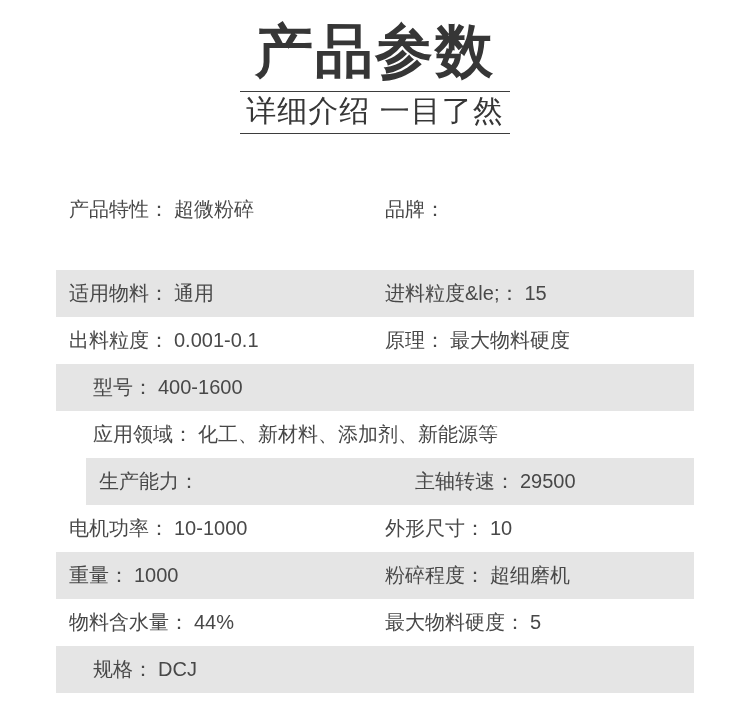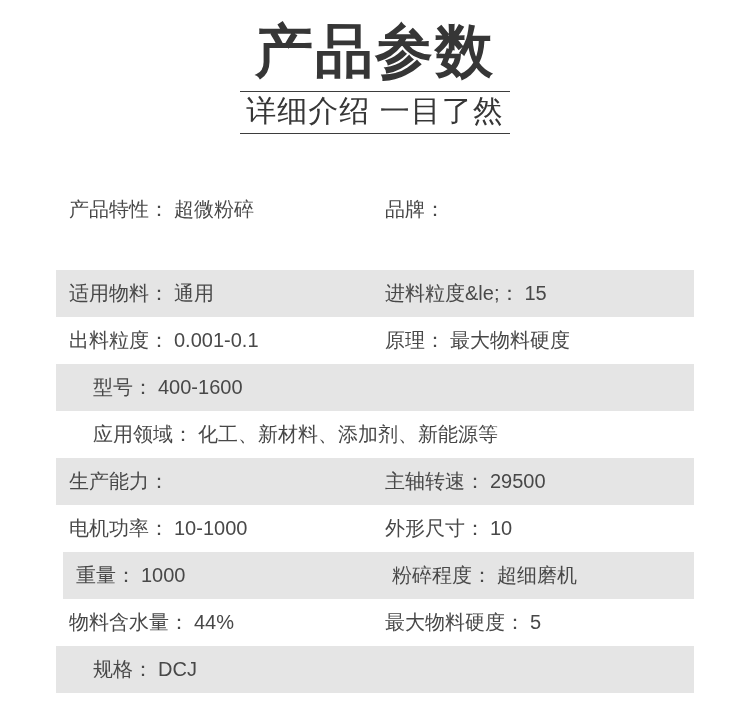--- a/index.html
+++ b/index.html
@@ -130,40 +130,40 @@
           <span class="spec-label">型号：</span>
           <span class="spec-value">400-1600</span>
         </div>
       </div>
       <div class="spec-row">
         <div class="spec-cell full">
           <span class="spec-label">应用领域：</span>
           <span class="spec-value">化工、新材料、添加剂、新能源等</span>
         </div>
       </div>
-      <div class="spec-row" style="background: rgb(229, 229, 229);">
+      <div class="spec-row" style="background: rgb(229, 229, 229); margin-left: 30px;">
         <div class="spec-cell first">
           <span class="spec-label">生产能力：</span>
         </div>
         <div class="spec-cell second">
           <span class="spec-label">主轴转速：</span>
           <span class="spec-value">29500</span>
         </div>
       </div>
       <div class="spec-row">
         <div class="spec-cell first">
           <span class="spec-label">电机功率：</span>
           <span class="spec-value">10-1000</span>
         </div>
         <div class="spec-cell second">
           <span class="spec-label">外形尺寸：</span>
           <span class="spec-value">10</span>
         </div>
       </div>
-      <div class="spec-row" style="background: rgb(229, 229, 229); margin-left: 7px;">
+      <div class="spec-row" style="background: rgb(229, 229, 229);">
         <div class="spec-cell first">
           <span class="spec-label">重量：</span>
           <span class="spec-value">1000</span>
         </div>
         <div class="spec-cell second">
           <span class="spec-label">粉碎程度：</span>
           <span class="spec-value">超细磨机</span>
         </div>
       </div>
       <div class="spec-row">

